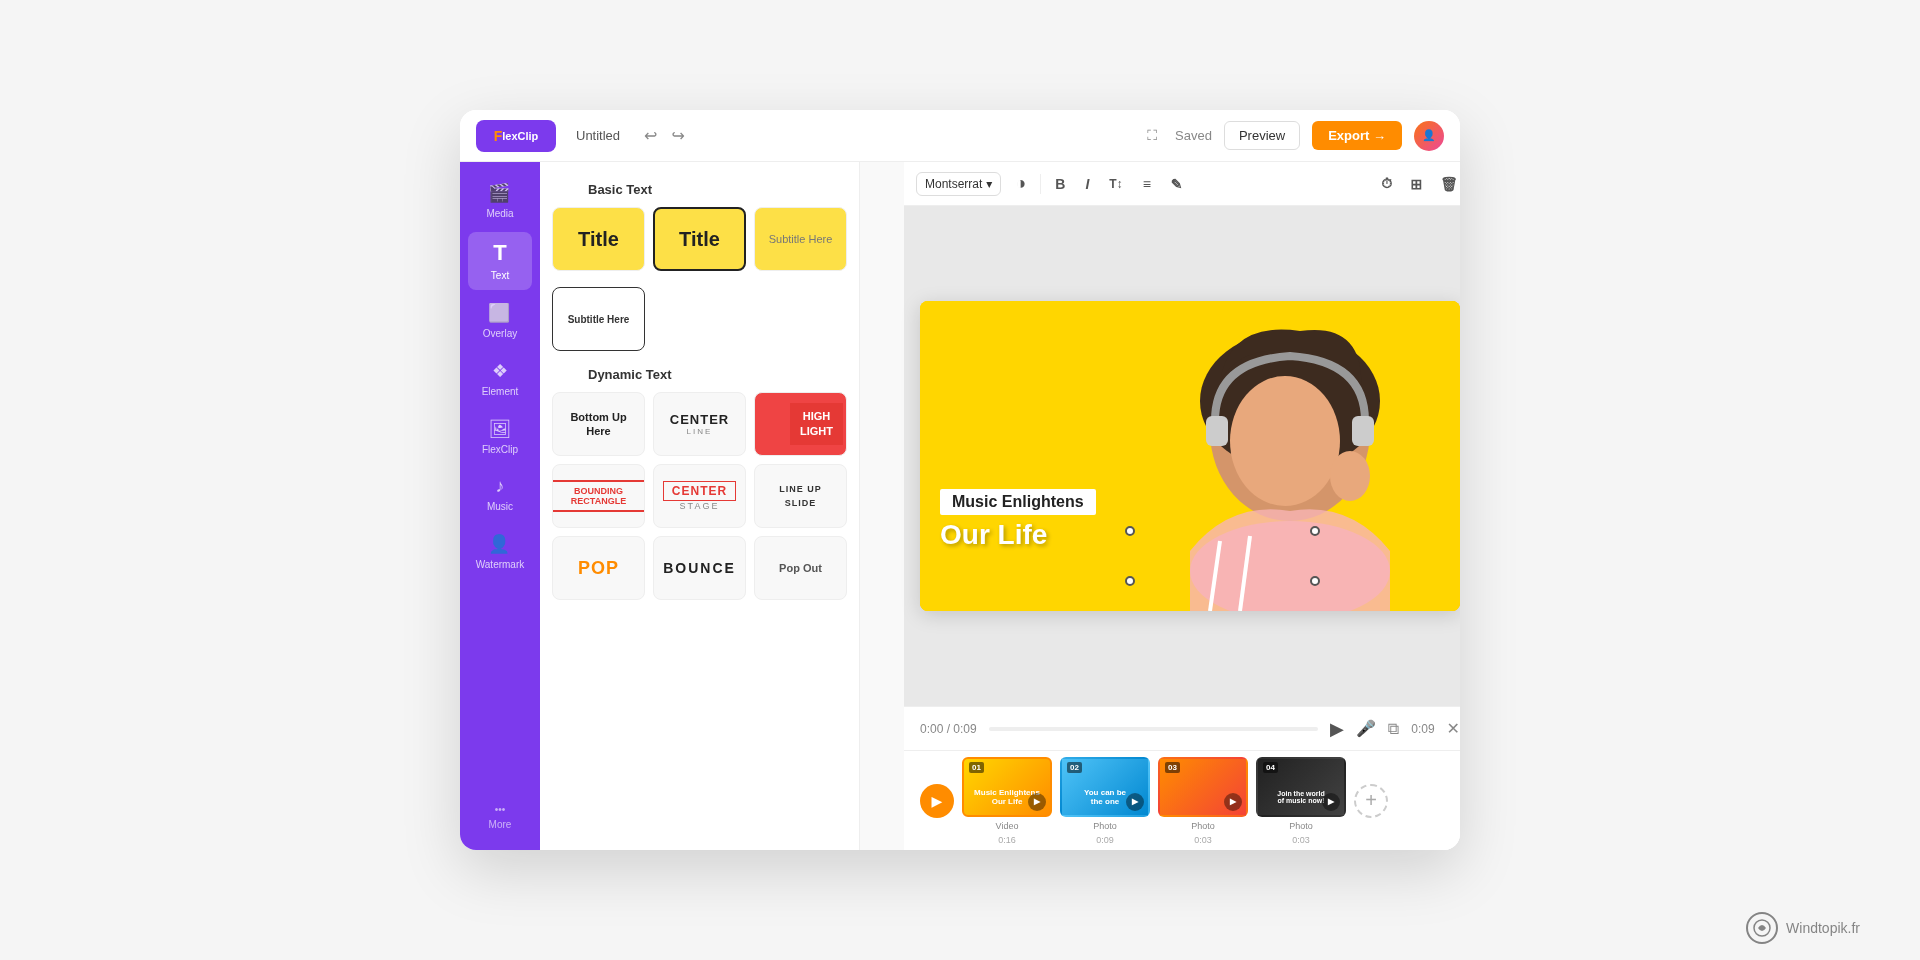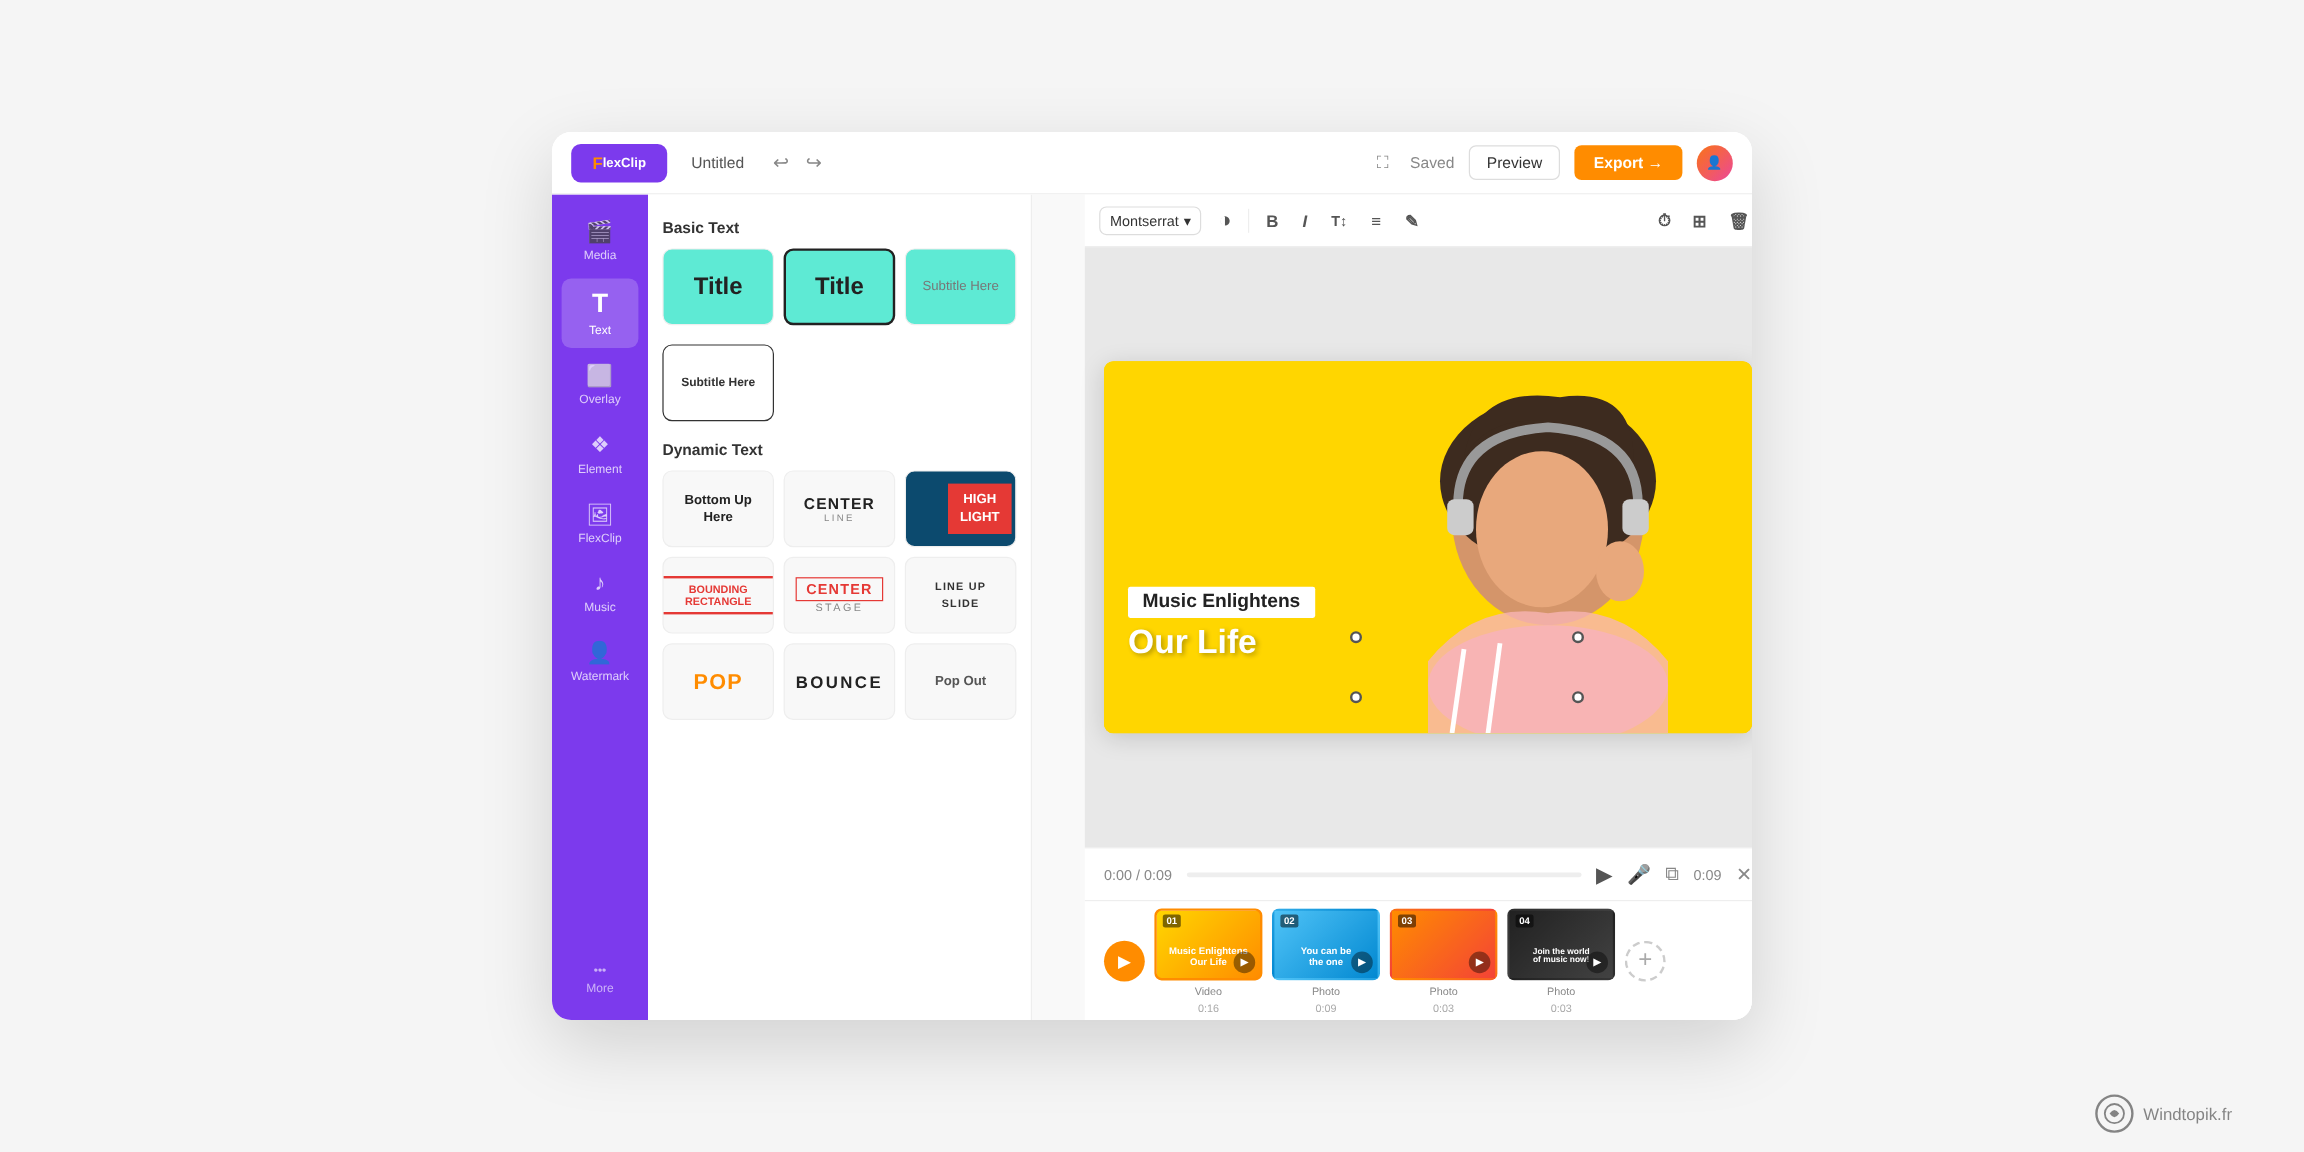--- a/index.html
+++ b/index.html
@@ -245,31 +245,32 @@
       overflow-y: auto;
       flex-shrink: 0;
       padding: 16px 12px;
     }
     .panel-section-title {
       font-size: 13px;
       font-weight: 600;
       color: #333;
       margin-bottom: 10px;
       margin-top: 4px;
+      margin-left: 36px;
     }
 
     
     .text-grid {
       display: grid;
       grid-template-columns: 1fr 1fr 1fr;
       gap: 8px;
       margin-bottom: 16px;
     }
     .text-card {
-      background: #5eead4;
+      background: #fde047;
       border: 1px solid #eee;
       border-radius: 8px;
       height: 64px;
       display: flex;
       align-items: center;
       justify-content: center;
       cursor: pointer;
       font-size: 18px;
       font-weight: 700;
       color: #222;
@@ -725,21 +726,21 @@
             </div>
           </div>
 
           <div class="dyn-card">
             <div class="dyn-center">
               <div class="dyn-center-main">CENTER</div>
               <div class="dyn-center-line">LINE</div>
             </div>
           </div>
 
-          <div class="dyn-card" style="background:#0c4a6e;padding-left:32px;">
+          <div class="dyn-card" style="background:#ef4444;padding-left:32px;">
             <div class="dyn-highlight">
               <div>HIGH</div>
               <div>LIGHT</div>
             </div>
           </div>
 
           <div class="dyn-card">
             <div class="dyn-bounding">
               BOUNDING<br>RECTANGLE
             </div>

